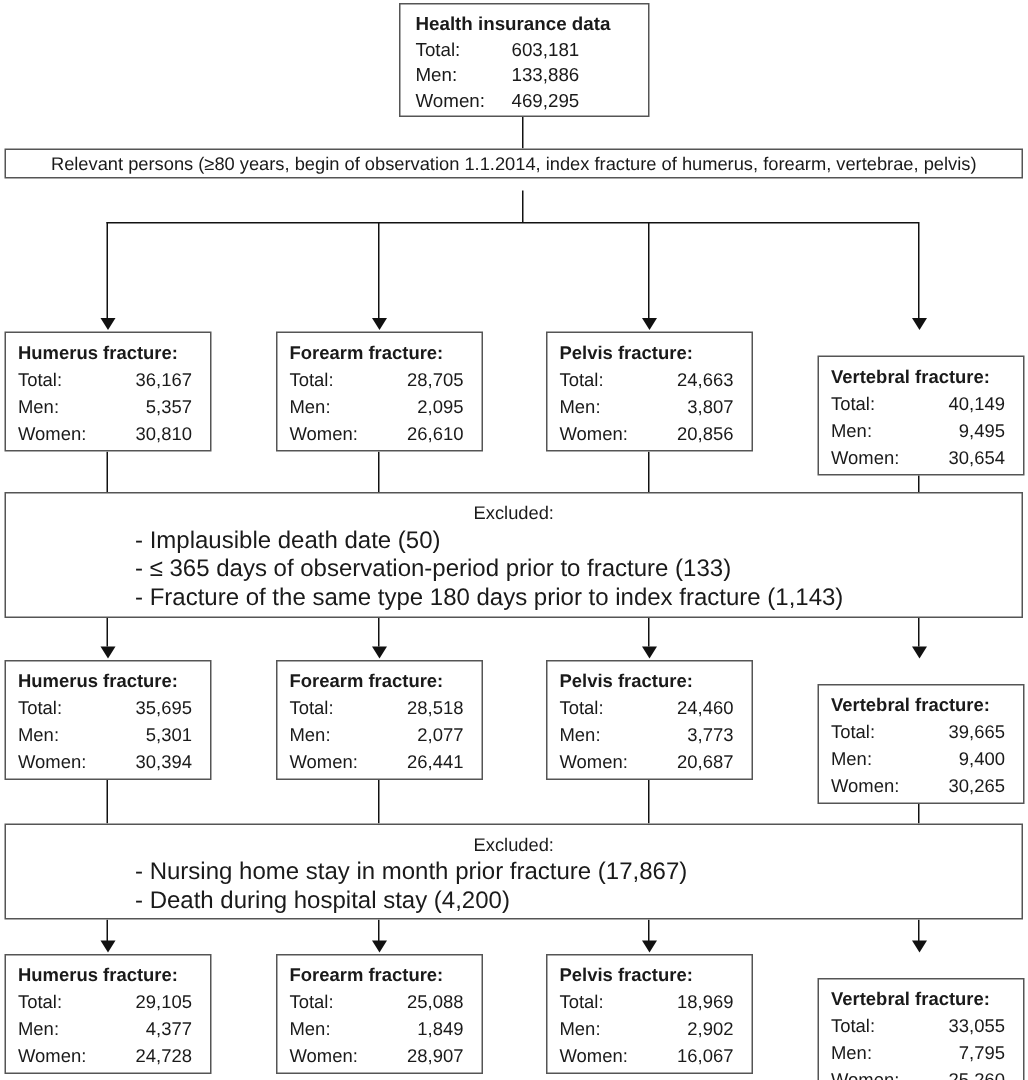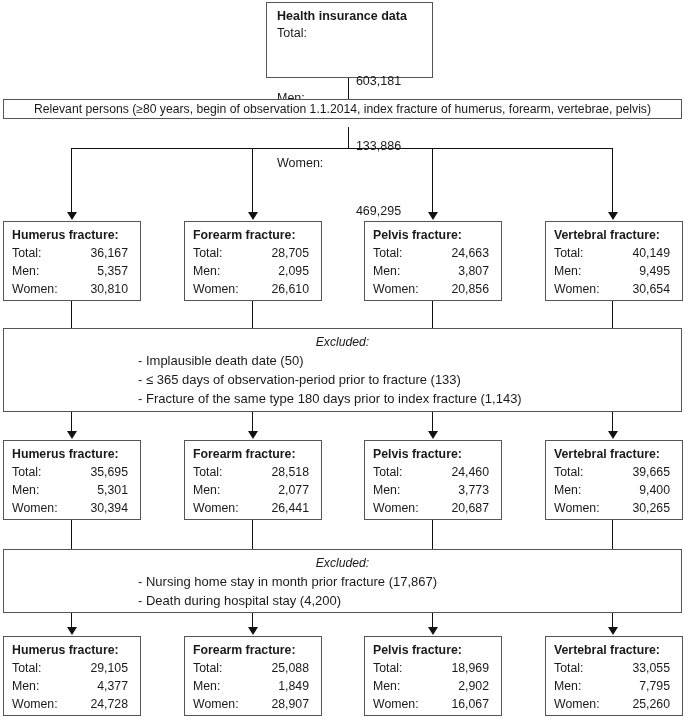--- a/index.html
+++ b/index.html
@@ -36,21 +36,21 @@
     font-size: 12.5px;
     line-height: 17px;
     white-space: nowrap;
   }
   .src-row {
     display: flex;
     font-size: 12.5px;
     line-height: 17px;
   }
   .src-label { width: 64px; }
-  .src-val { flex: 1; text-align: center; padding-right: 6px; margin-top: 48px; }
+  .src-val { flex: 1; text-align: left; padding-right: 6px; }
 
   
   #relevant-box {
     left: 3px;
     top: 99px;
     width: 679px;
     height: 20px;
     display: flex;
     align-items: center;
     justify-content: center;
@@ -76,51 +76,49 @@
     display: flex;
     font-size: 12.3px;
     line-height: 18px;
   }
   .fbox .f-label { width: 56px; }
   .fbox .f-val { flex: 1; text-align: right; padding-right: 4px; }
 
   .col1 { left: 3px; }
   .col2 { left: 184px; }
   .col3 { left: 364px; }
-  .col4 { left: 545px; }
+  .col4 { left: 545px; margin-top: 16px; }
 
   .row1 { top: 221px; }
   .row2 { top: 440px; }
   .row3 { top: 636px; }
 
   
   .exbox {
     left: 3px;
     width: 679px;
     box-sizing: border-box;
     padding-top: 4px;
   }
   #excluded-box-1 { top: 328px; height: 84px; }
   #excluded-box-2 { top: 549px; height: 64px; }
   .ex-head {
     text-align: center;
     font-size: 12.2px;
     line-height: 18px;
-    font-style: italic;
   }
   .ex-list {
     margin: 0;
     padding: 0 0 0 86px;
     list-style: none;
   }
   .ex-list li {
-    font-size: 13px;
+    font-size: 16px;
     line-height: 19px;
     white-space: nowrap;
-    margin-left: 48px;
   }
 
   
   .vline {
     position: absolute;
     width: 0;
     border-left: 1.6px solid #111111;
   }
   .hline {
     position: absolute;

